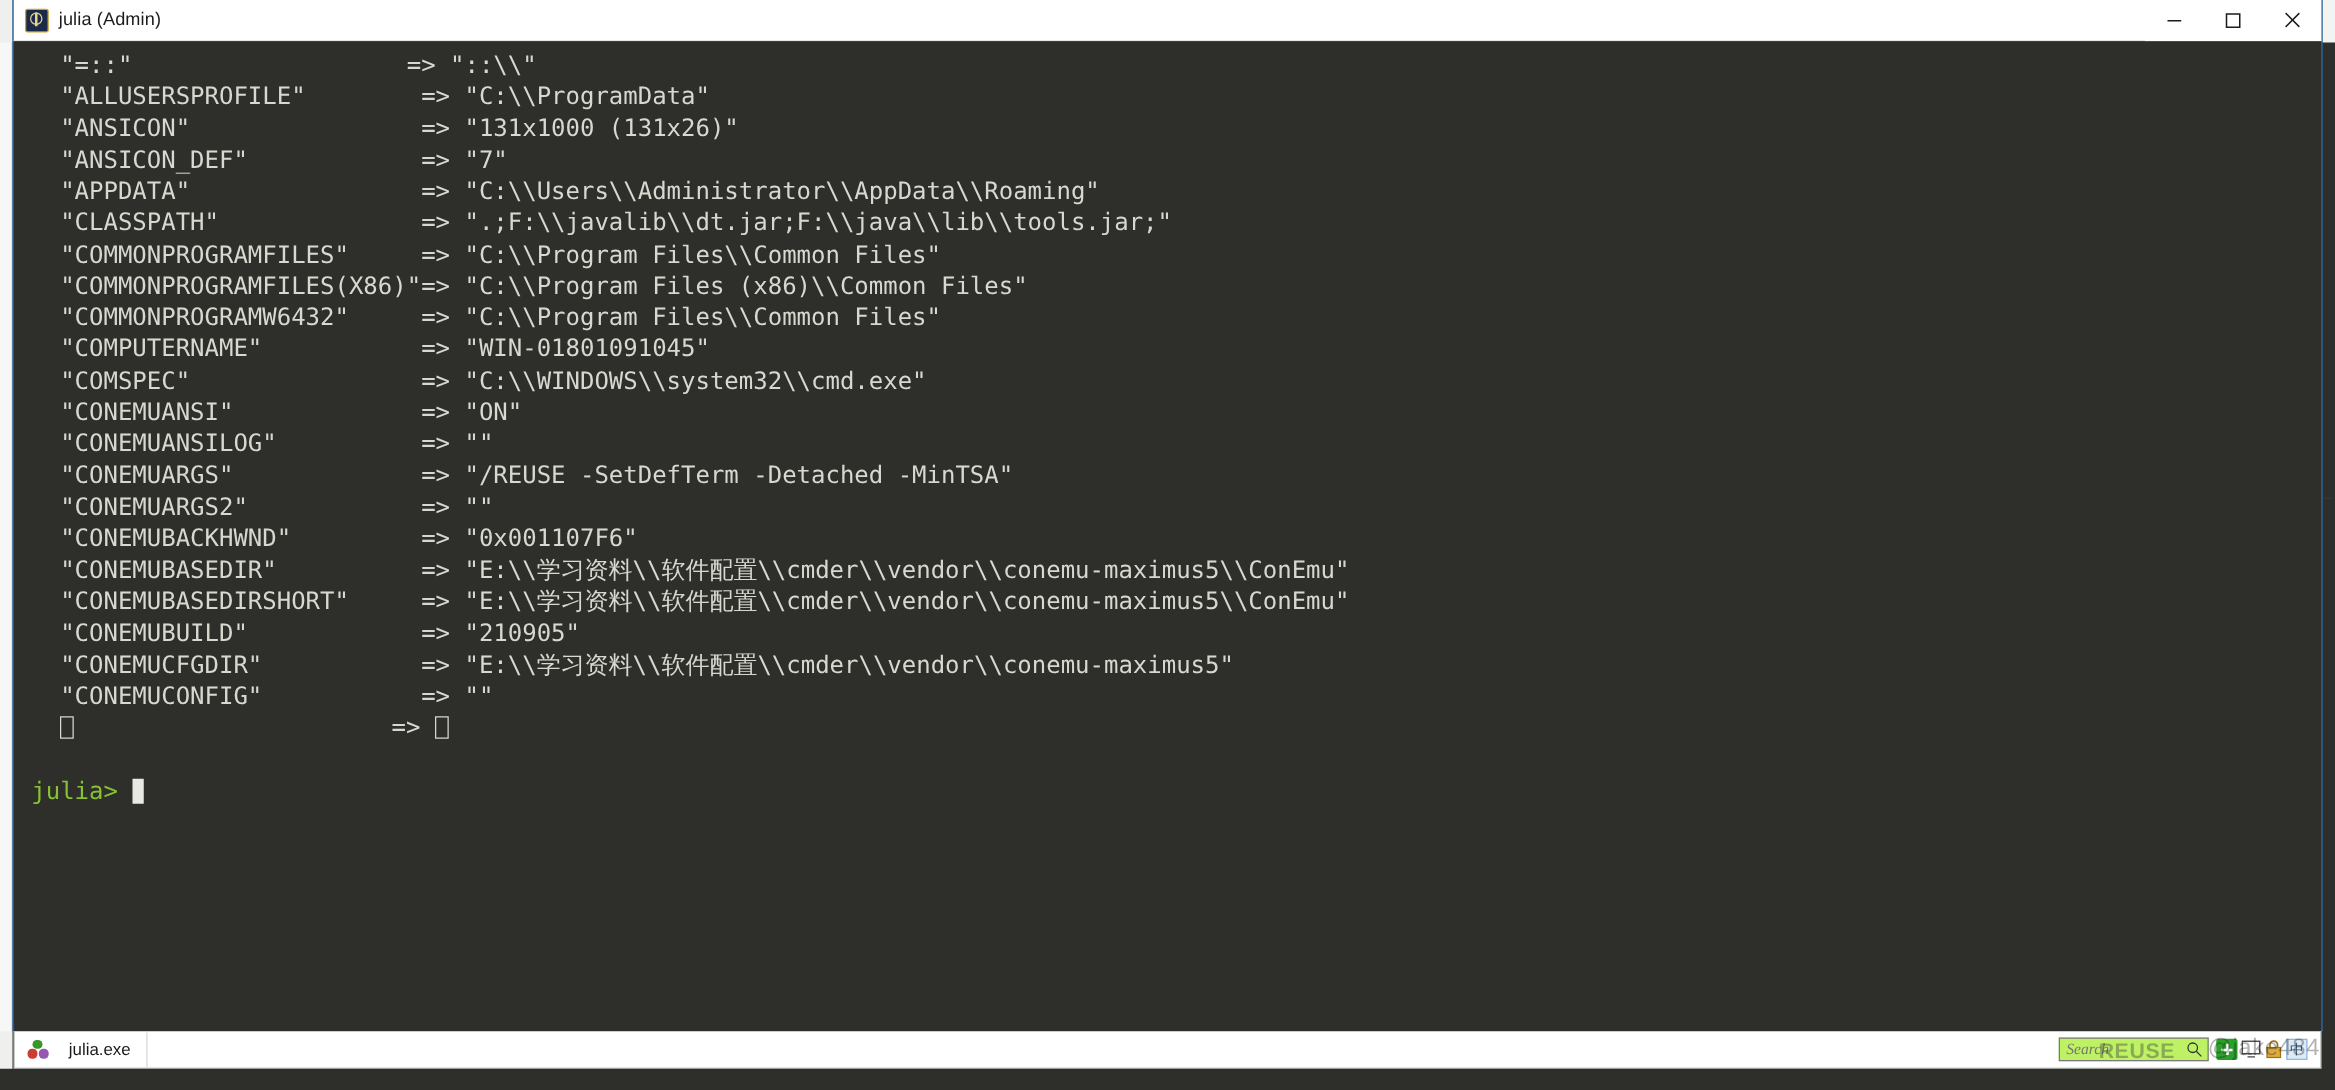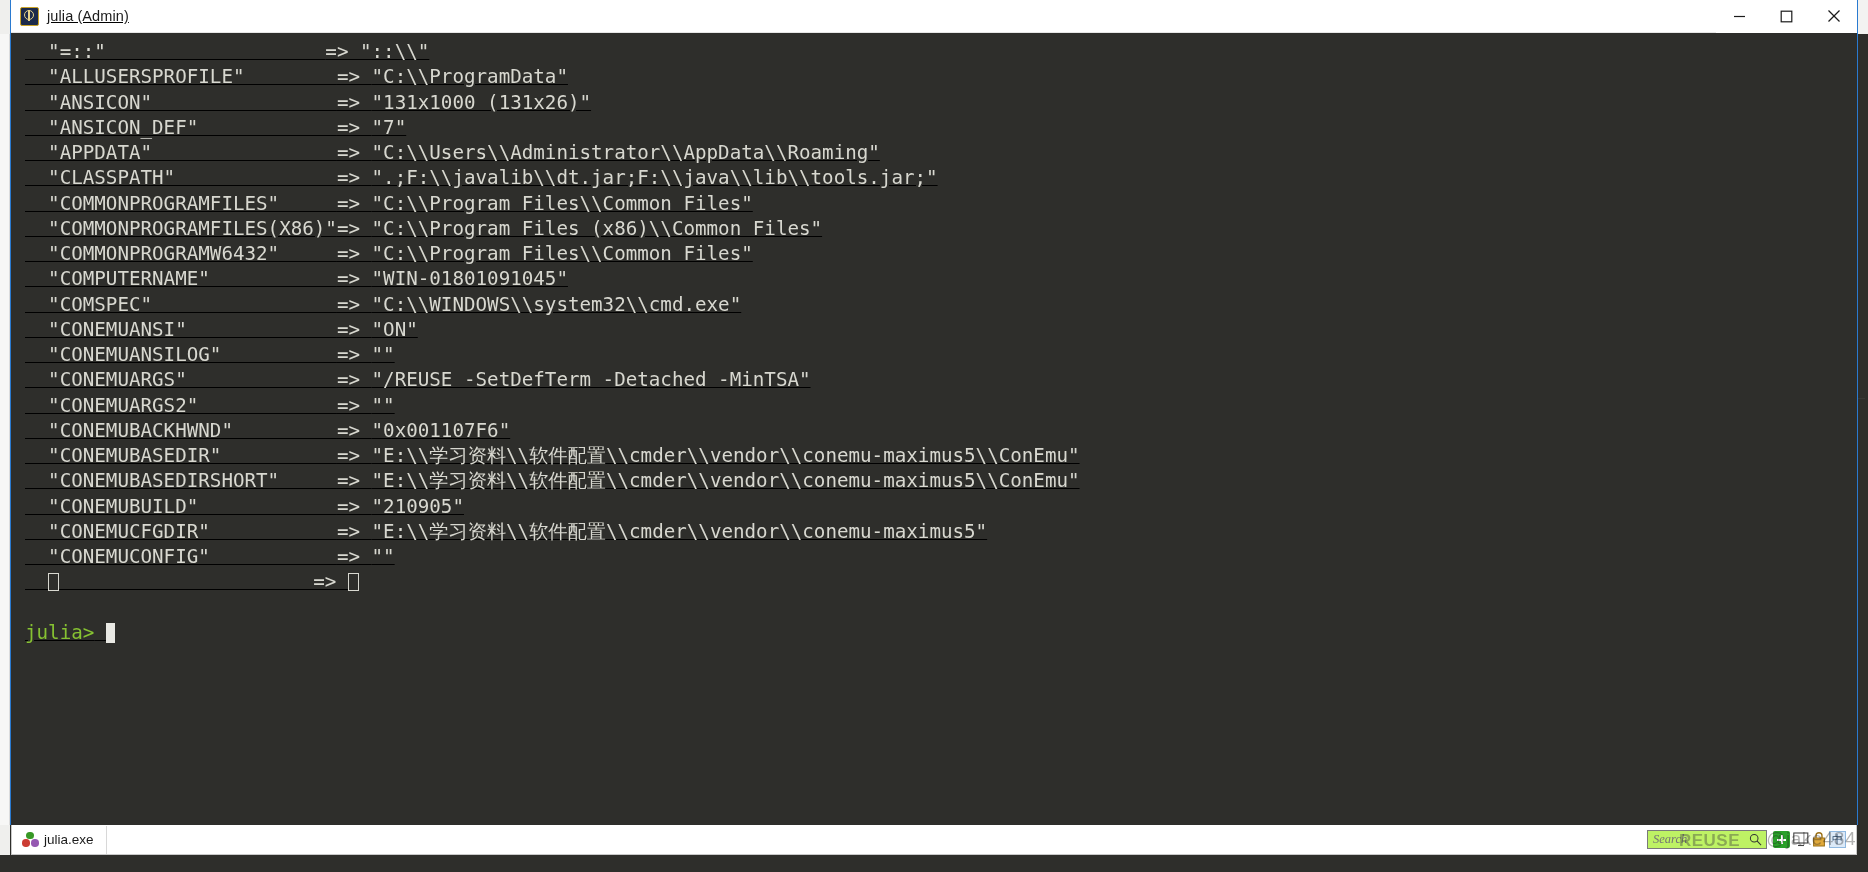--- a/index.html
+++ b/index.html
@@ -52,21 +52,20 @@
 
   
   #term-window {
     position: absolute;
     left: 10px; top: 0px;
     width: 1848px; height: 825px;
     border: 1px solid #2a7ad0;
     border-top: none;
     box-sizing: border-box;
     background: #2e2e2b;
-    text-decoration: underline;
   }
   #titlebar {
     height: 33px;
     background: #ffffff;
     display: flex;
     align-items: center;
     box-sizing: border-box;
     border-bottom: 1px solid #e6e6e6;
   }
   .title-left { display: flex; align-items: center; padding-left: 9px; gap: 8px; }
@@ -147,21 +146,21 @@
     left: 11px; top: 825px;
     width: 1846px; height: 30px;
     background: #ffffff;
     border: 1px solid #c9c9c9;
     border-top: none;
     box-sizing: border-box;
     display: flex;
     align-items: center;
   }
   .task-item {
-    display: flex; align-items: center; gap: 5px;
+    display: flex; align-items: center; gap: 16px;
     height: 28px;
     padding: 0 12px 0 10px;
     border-right: 1px solid #d8d8d8;
     box-sizing: border-box;
   }
   .julia-dots { position: relative; width: 17px; height: 16px; }
   .julia-dots i {
     position: absolute; width: 7.5px; height: 7.5px; border-radius: 50%;
     display: block;
   }

